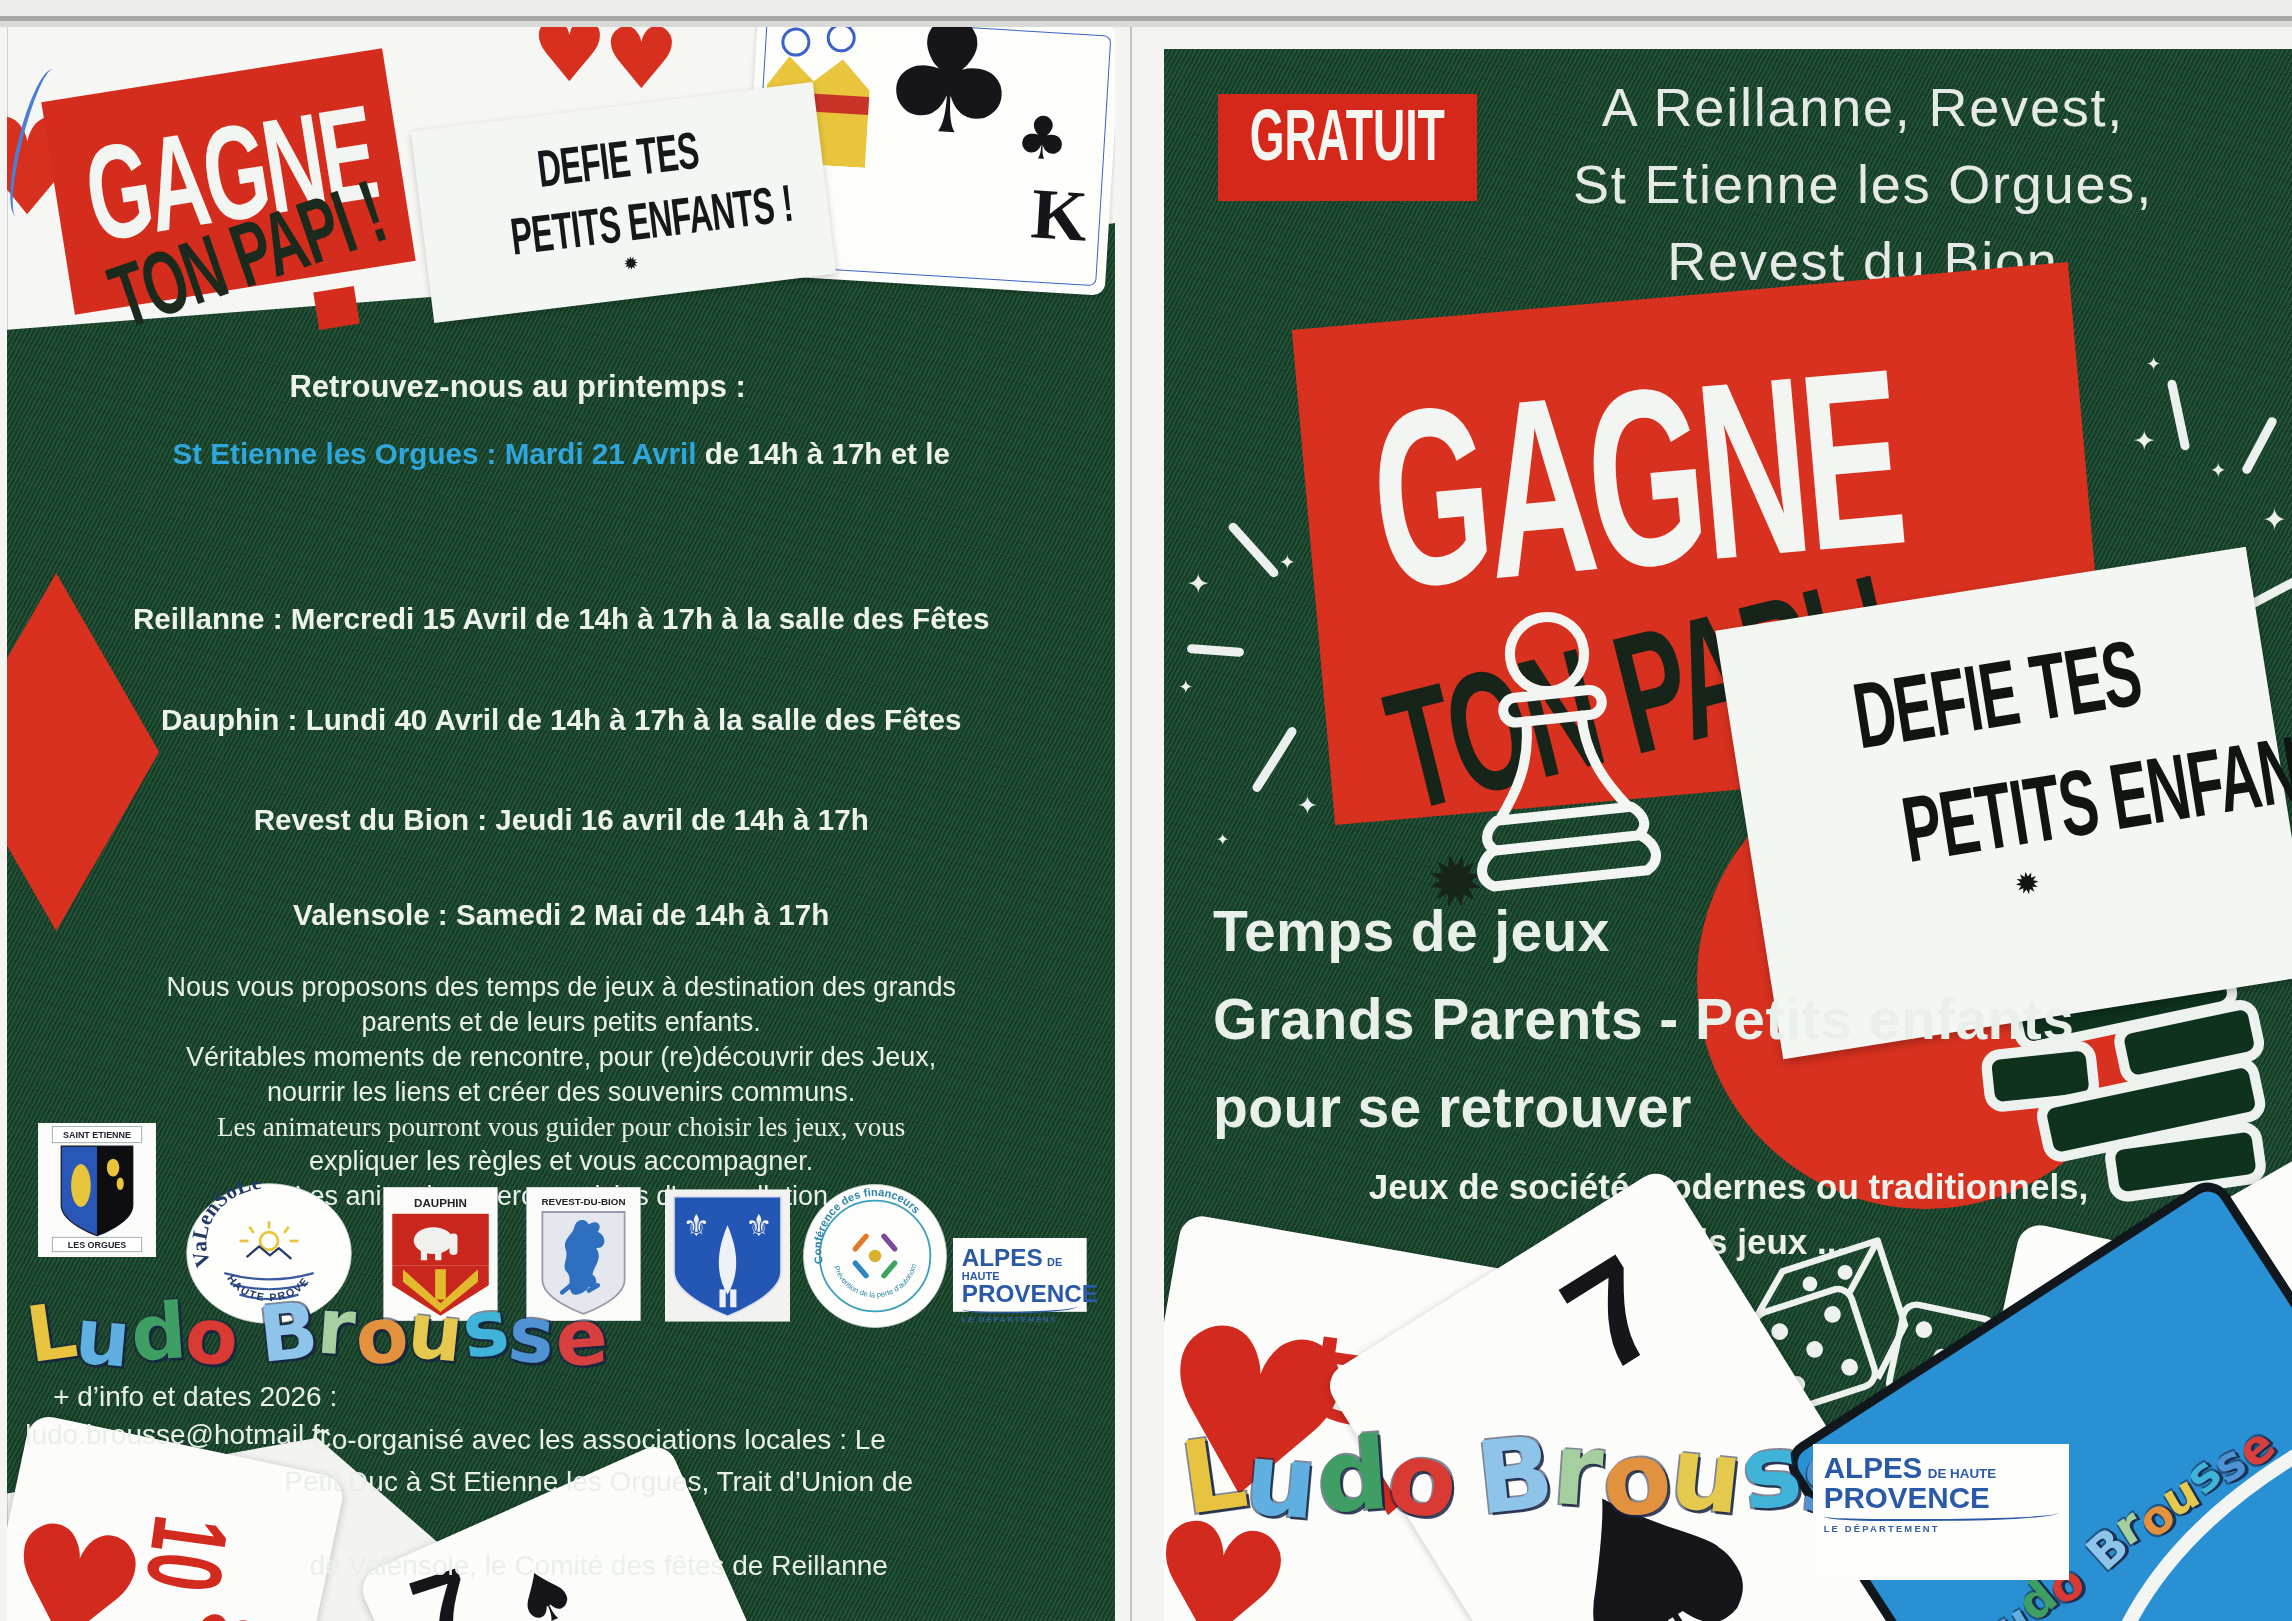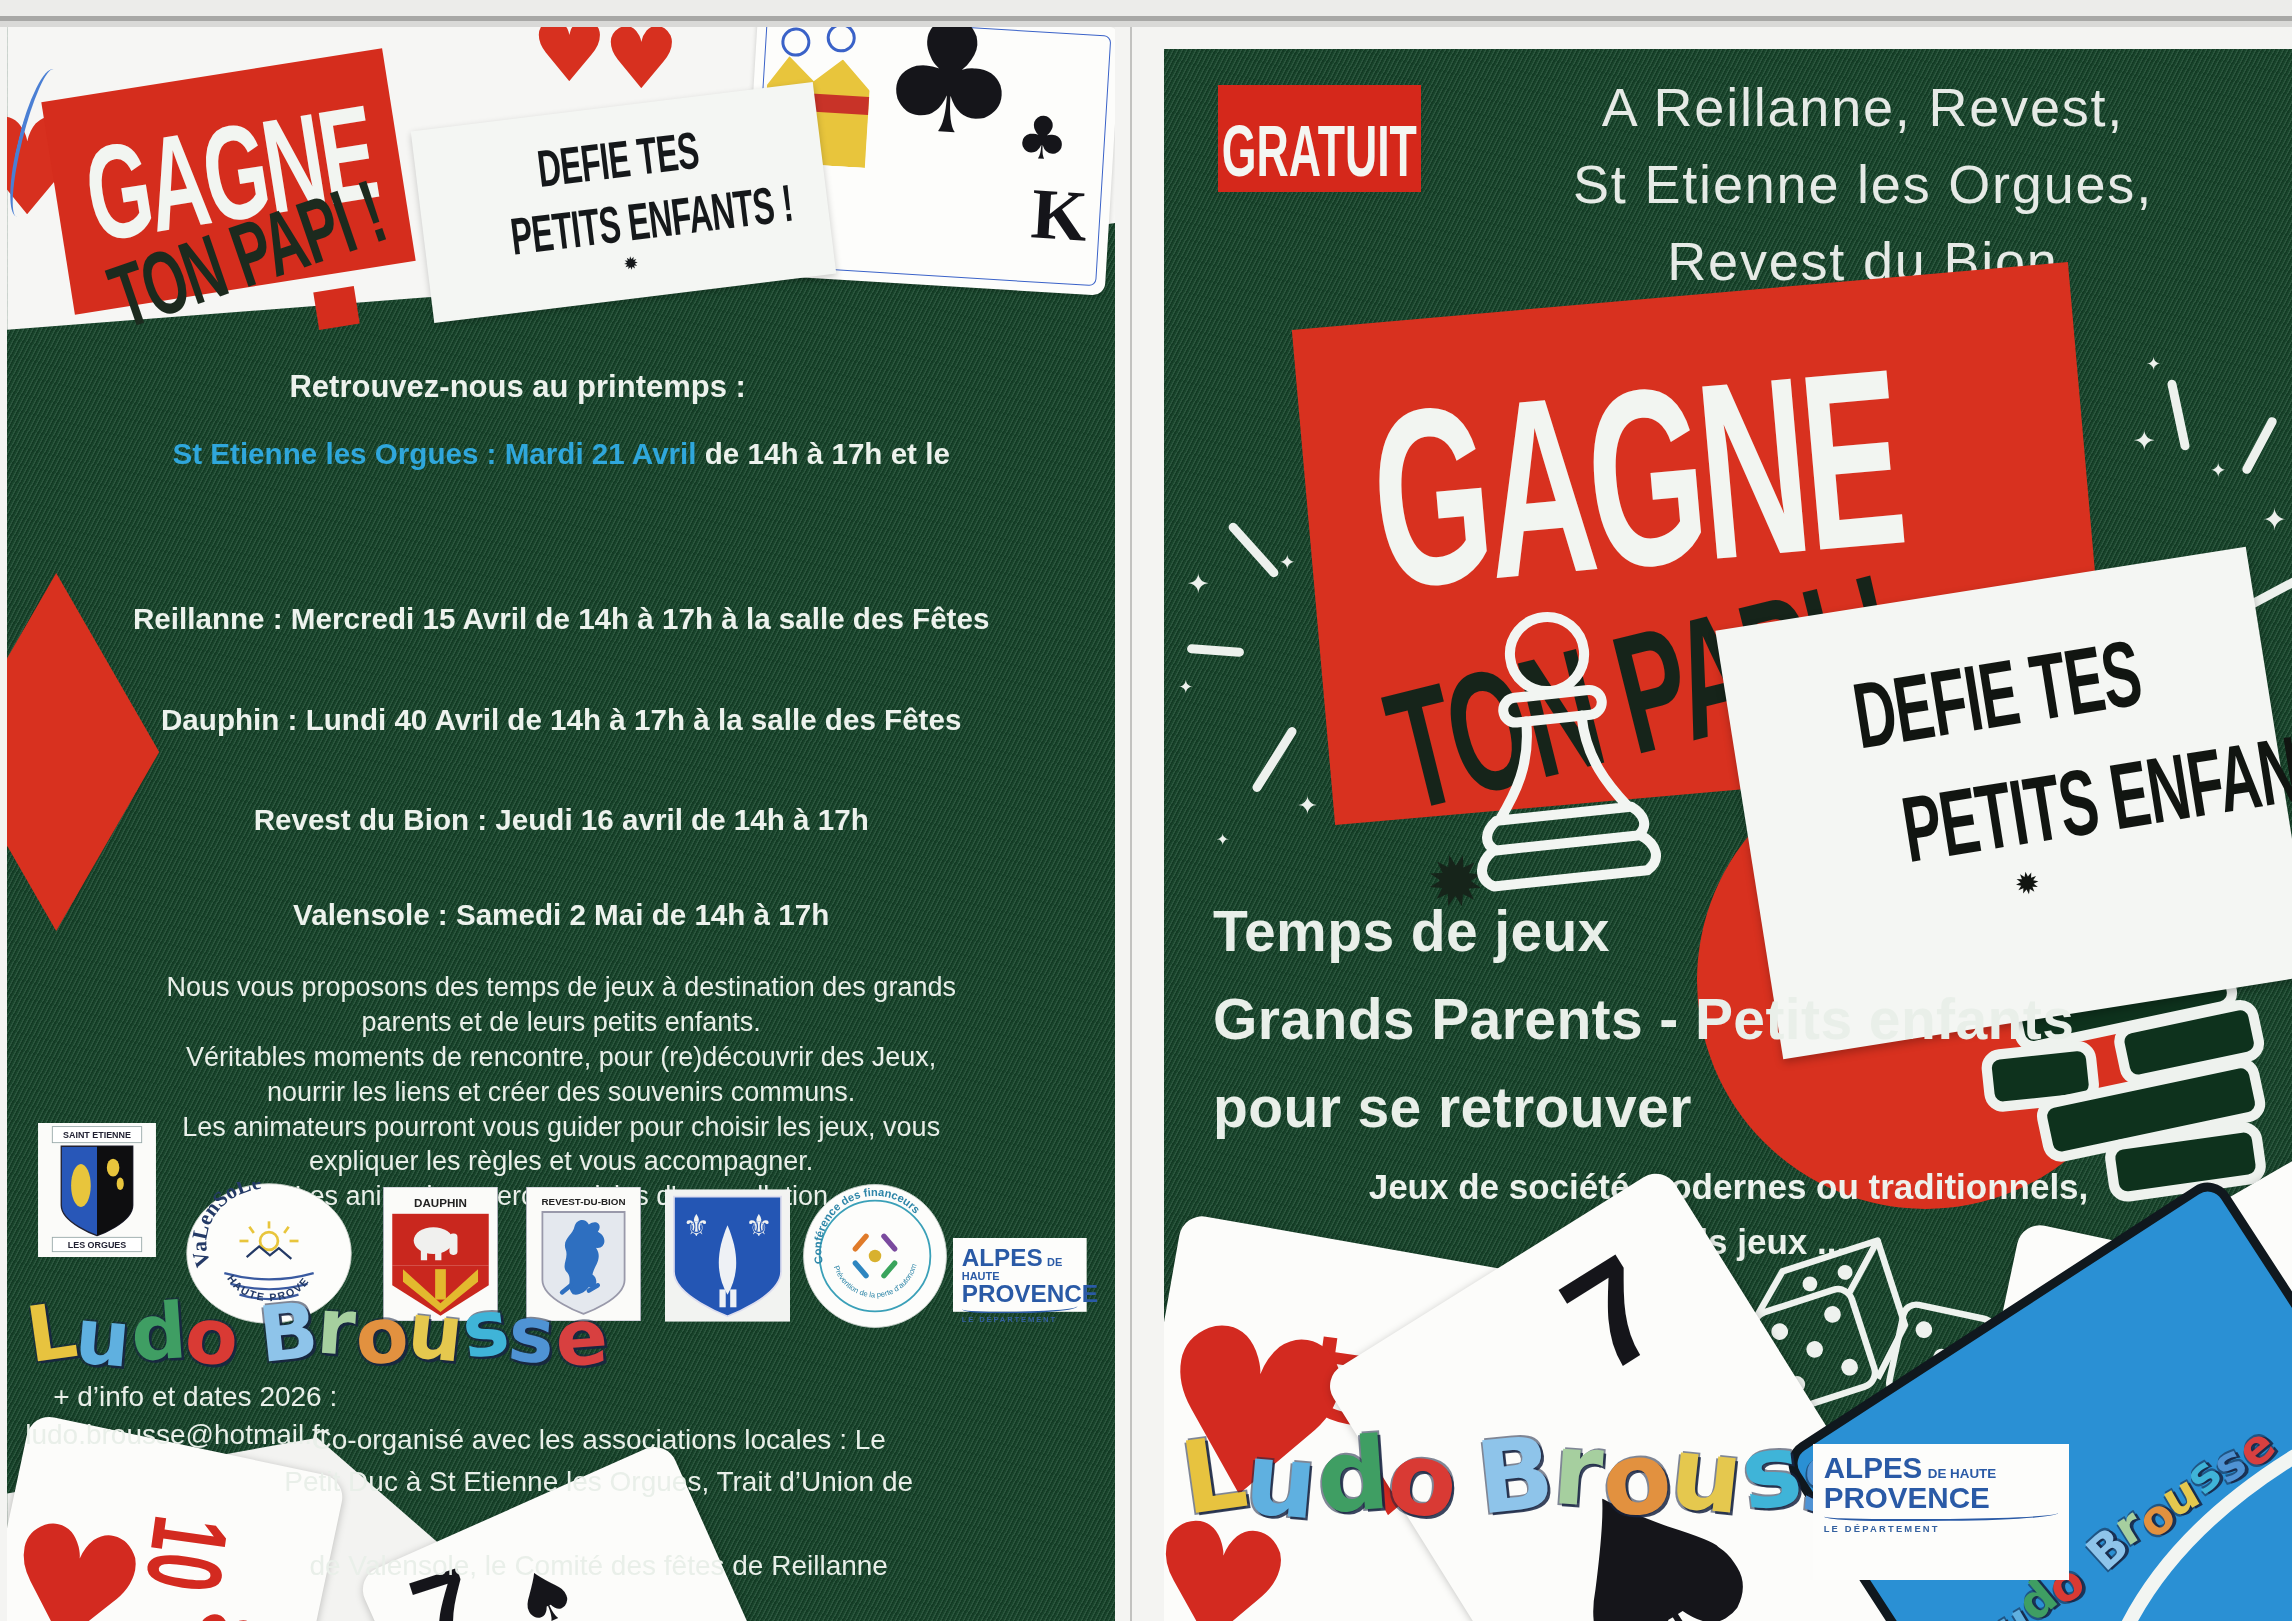--- a/index.html
+++ b/index.html
@@ -85,22 +85,22 @@
   .lc10{color:#d84040;transform:rotate(-4deg) translateY(5.4px);}
   .lb .sp{width:19.7px;}
 
   .info-line{position:absolute;width:322px;text-align:center;color:#e9efe9;font-size:28px;z-index:4;}
   .coorg{position:absolute;left:269px;width:645px;text-align:center;color:#e9efe9;font-size:28px;z-index:5;}
   .wedge-l{position:absolute;inset:0;background:#f3f3f1;z-index:2;
      clip-path:polygon(0 92%,28% 88.5%,47% 100%,0 100%);}
   .pcard{position:absolute;background:#fcfcfa;border-radius:23px;box-shadow:0 1.8px 9px rgba(0,0,0,.25);}
 
   
-  .gratuit{position:absolute;left:54px;top:36px;width:203px;height:107px;background:#d5281b;z-index:4;
-     display:flex;align-items:flex-end;justify-content:center;}
+  .gratuit{position:absolute;left:54px;top:45px;width:259px;height:107px;background:#d5281b;z-index:4;
+     display:flex;align-items:flex-start;justify-content:center;}
   .gratuit .cond{font-size:72px;transform:scaleX(.62);transform-origin:center;color:#f4f6f2;}
   .loc-line{position:absolute;left:269px;width:860px;text-align:center;color:#e6eae6;font-weight:400;
      font-size:54px;letter-spacing:1.8px;z-index:3;}
   .gagne-rect-r{position:absolute;left:148px;top:246px;width:779px;height:497px;background:#d8311f;
      transform:rotate(-5deg);z-index:3;}
   .gagne-rect-r .cond{font-size:251px;transform:scaleX(.6);color:#f2f5f1;letter-spacing:-9px;}
   .tonpapi-r{position:absolute;left:228px;top:497px;transform:rotate(-14deg);z-index:5;color:#16241a;}
   .tonpapi-r .cond{font-size:170px;transform:scaleX(.6);letter-spacing:-3.6px;}
   .tonpapi-r .burst{font-size:70px;vertical-align:27px;}
   .defie-banner-r{position:absolute;left:582px;top:537px;width:537px;height:434px;background:#f4f6f3;
@@ -171,21 +171,21 @@
     <div class="sched" style="top:676px;">Dauphin : Lundi 40 Avril de 14h à 17h à la salle des Fêtes</div>
     <div class="sched" style="top:776px;">Revest du Bion : Jeudi 16 avril de 14h à 17h</div>
     <div class="sched" style="top:871px;">Valensole : Samedi 2 Mai de 14h à 17h</div>
 
     <div class="diamond"></div>
 
     <div class="para-line" style="top:945px;">Nous vous proposons des temps de jeux à destination des grands</div>
     <div class="para-line" style="top:980px;">parents et de leurs petits enfants.</div>
     <div class="para-line" style="top:1015px;">Véritables moments de rencontre, pour (re)découvrir des Jeux,</div>
     <div class="para-line" style="top:1050px;">nourrir les liens et créer des souvenirs communs.</div>
-    <div class="para-line" style="top:1085px;">Les animateurs pourront vous guider pour choisir les jeux, vous</div>
+    <div class="para-line" style="top:1085px;font-family:Liberation Serif, serif;">Les animateurs pourront vous guider pour choisir les jeux, vous</div>
     <div class="para-line" style="top:1119px;">expliquer les règles et vous accompagner.</div>
     <div class="para-line" style="top:1154px;">Les animations seront suivies d'une collation</div>
 
     <div class="crest" style="left:31px;top:1096px;">
       <svg width="118" height="134" viewBox="0 0 132 150">
         <rect x="0" y="0" width="132" height="150" fill="#fbfbf9"></rect>
         <rect x="16" y="4" width="100" height="18" fill="#ffffff" stroke="#9aa" stroke-width="1"></rect>
         <text x="66" y="17" text-anchor="middle" font-size="10" font-weight="bold" fill="#223">SAINT ETIENNE</text>
         <path d="M26 26 h80 v66 c0 20 -40 34 -40 34 c0 0 -40 -14 -40 -34 Z" fill="#2857b8" stroke="#223" stroke-width="1.5"></path>
         <path d="M66 26 h40 v66 c0 20 -40 34 -40 34 Z" fill="#0e0e10"></path>

